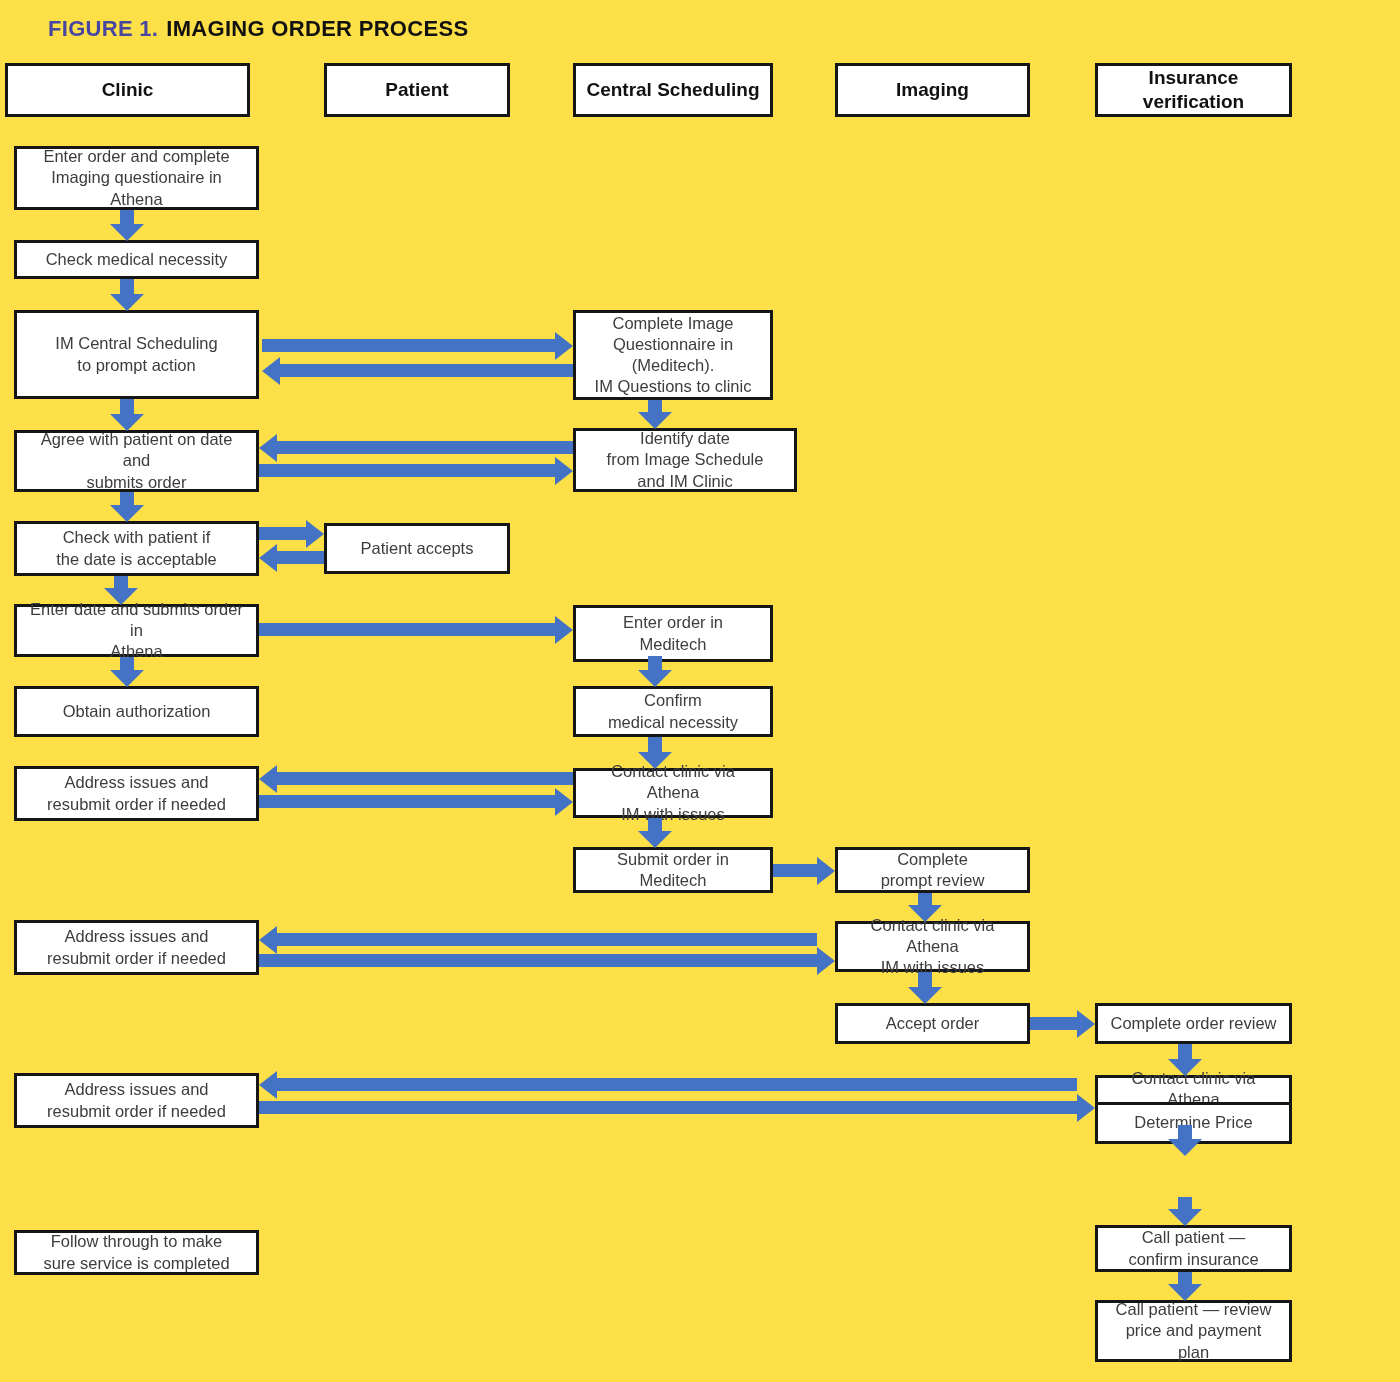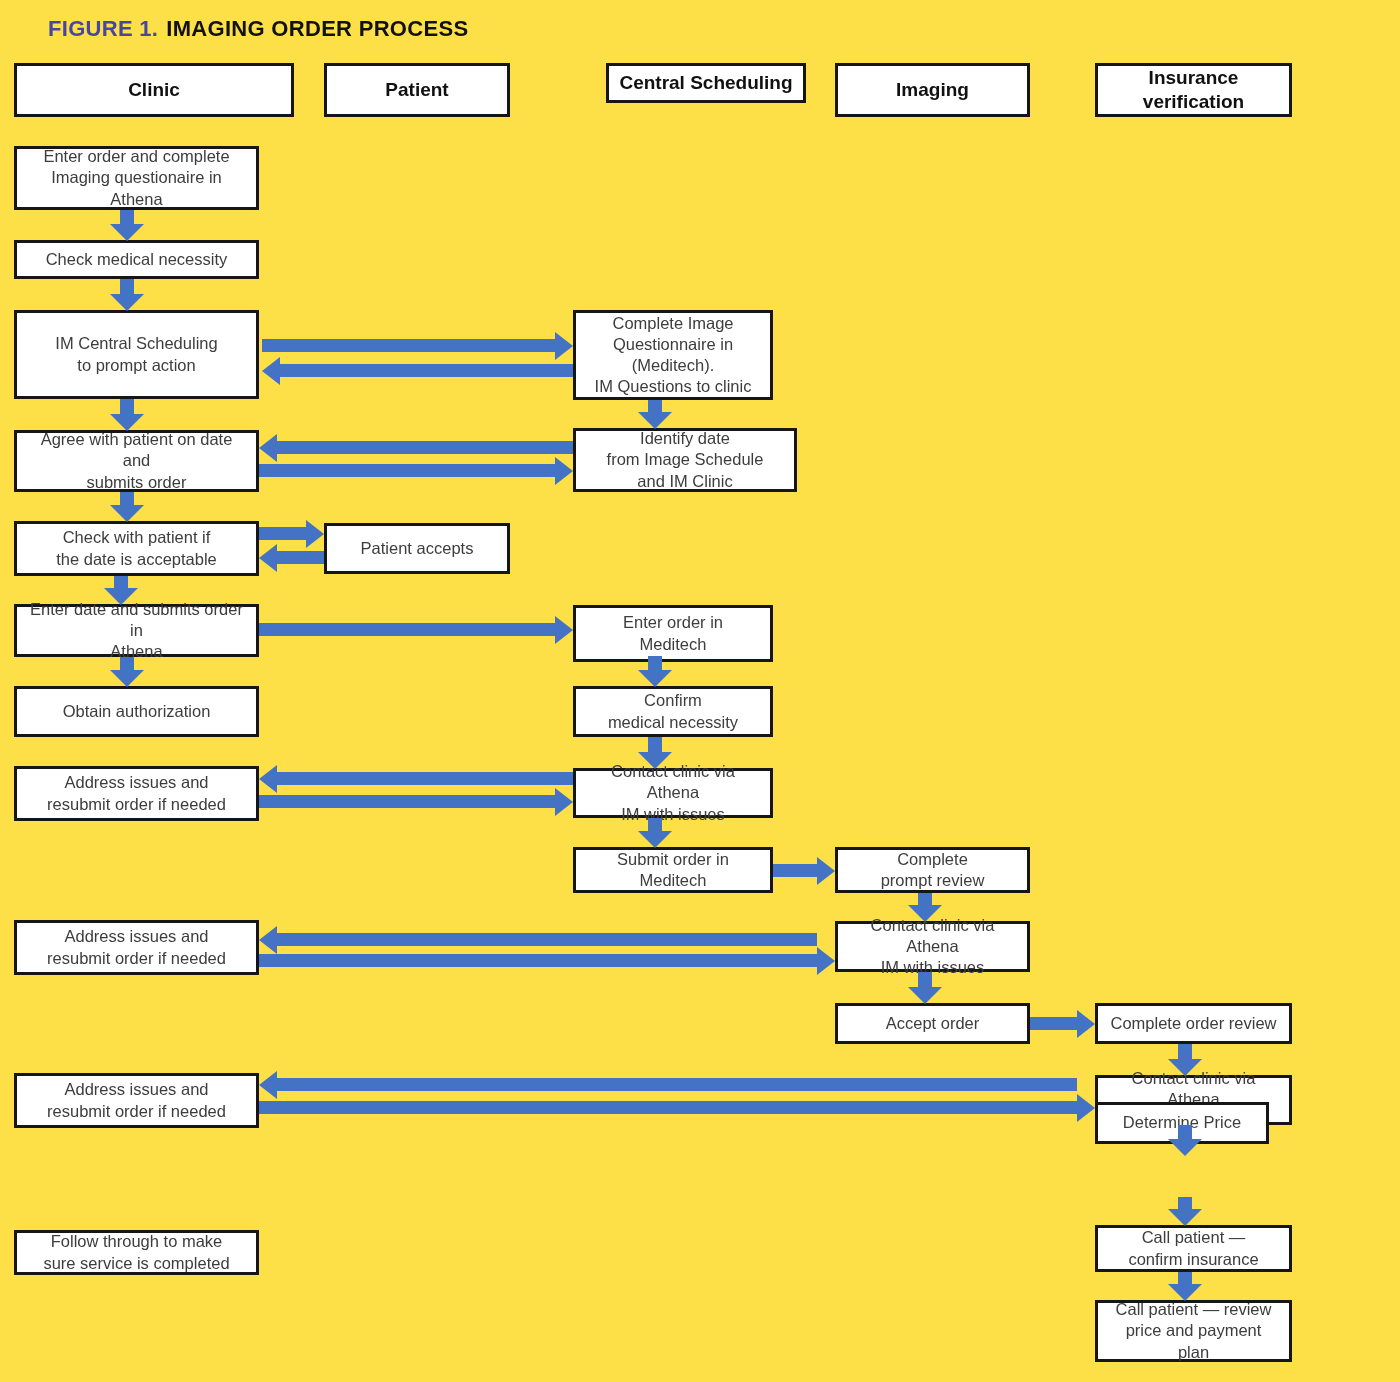--- a/index.html
+++ b/index.html
@@ -47,23 +47,23 @@
 </style>
 </head>
 <body>
 
 <div class="canvas">
 
   <div class="fig-title">
     <span class="fig-label">FIGURE 1.</span><span class="fig-name">IMAGING ORDER PROCESS</span>
   </div>
 
-  <div class="hdr" style="left:14px;top:63px;width:280px;height:54px">Clinic</div>
+  <div class="hdr" style="left:5px;top:63px;width:245px;height:54px">Clinic</div>
   <div class="hdr" style="left:324px;top:63px;width:186px;height:54px">Patient</div>
-  <div class="hdr" style="left:606px;top:63px;width:200px;height:40px">Central Scheduling</div>
+  <div class="hdr" style="left:573px;top:63px;width:200px;height:54px">Central Scheduling</div>
   <div class="hdr" style="left:835px;top:63px;width:195px;height:54px">Imaging</div>
   <div class="hdr" style="left:1095px;top:63px;width:197px;height:54px">Insurance
 verification</div>
 
   <div class="node" style="left:14px;top:146px;width:245px;height:64px">Enter order and complete
 Imaging questionaire in Athena</div>
   <div class="node" style="left:14px;top:240px;width:245px;height:39px">Check medical necessity</div>
   <div class="node" style="left:14px;top:310px;width:245px;height:89px">IM Central Scheduling
 to prompt action</div>
   <div class="node" style="left:14px;top:430px;width:245px;height:62px">Agree with patient on date and
@@ -101,21 +101,21 @@
 
   <div class="node" style="left:835px;top:847px;width:195px;height:46px">Complete
 prompt review</div>
   <div class="node" style="left:835px;top:921px;width:195px;height:51px">Contact clinic via Athena
 IM with issues</div>
   <div class="node" style="left:835px;top:1003px;width:195px;height:41px">Accept order</div>
 
   <div class="node" style="left:1095px;top:1003px;width:197px;height:41px">Complete order review</div>
   <div class="node" style="left:1095px;top:1075px;width:197px;height:50px">Contact clinic via Athena
 IM with issues</div>
-  <div class="node" style="left:1095px;top:1102px;width:174px;height:42px">Determine Price</div>
+  <div class="node" style="left:1095px;top:1102px;width:197px;height:42px">Determine Price</div>
   <div class="node" style="left:1095px;top:1225px;width:197px;height:47px">Call patient —
 confirm insurance</div>
   <div class="node" style="left:1095px;top:1300px;width:197px;height:62px">Call patient — review
 price and payment plan</div>
 
   <div class="ad" style="left:120px;top:210px;height:14px"></div>
   <div class="ad" style="left:120px;top:279px;height:15px"></div>
   <div class="ad" style="left:120px;top:399px;height:15px"></div>
   <div class="ad" style="left:120px;top:492px;height:13px"></div>
   <div class="ad" style="left:114px;top:576px;height:12px"></div>

